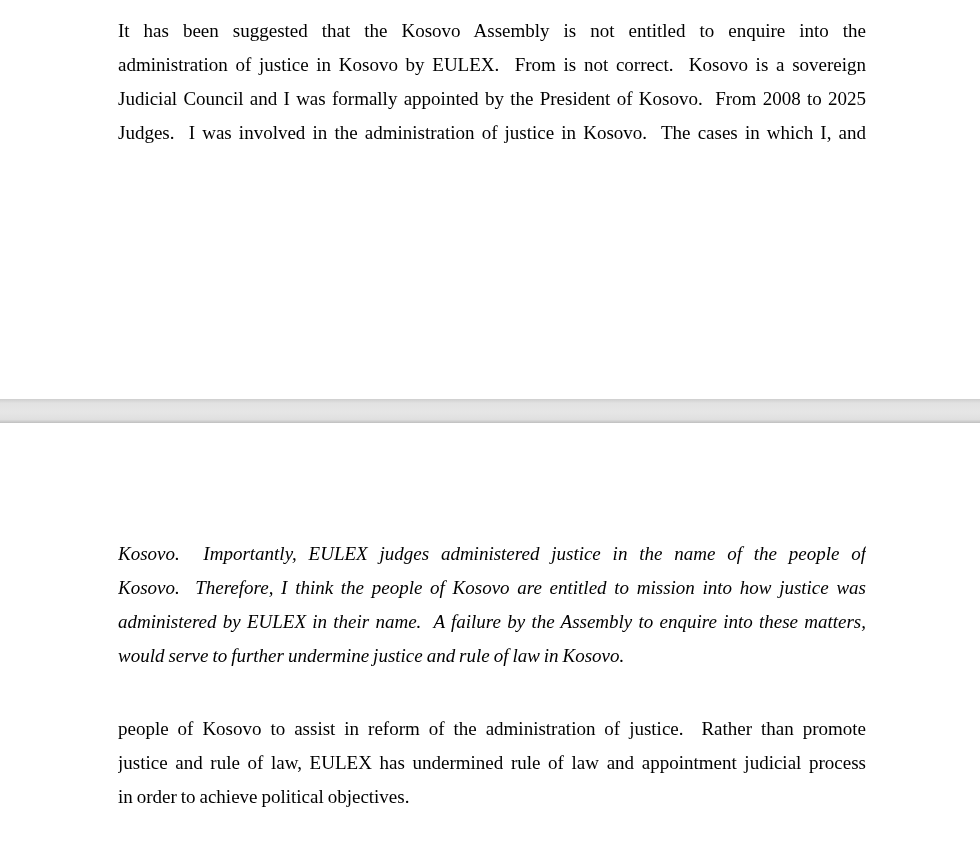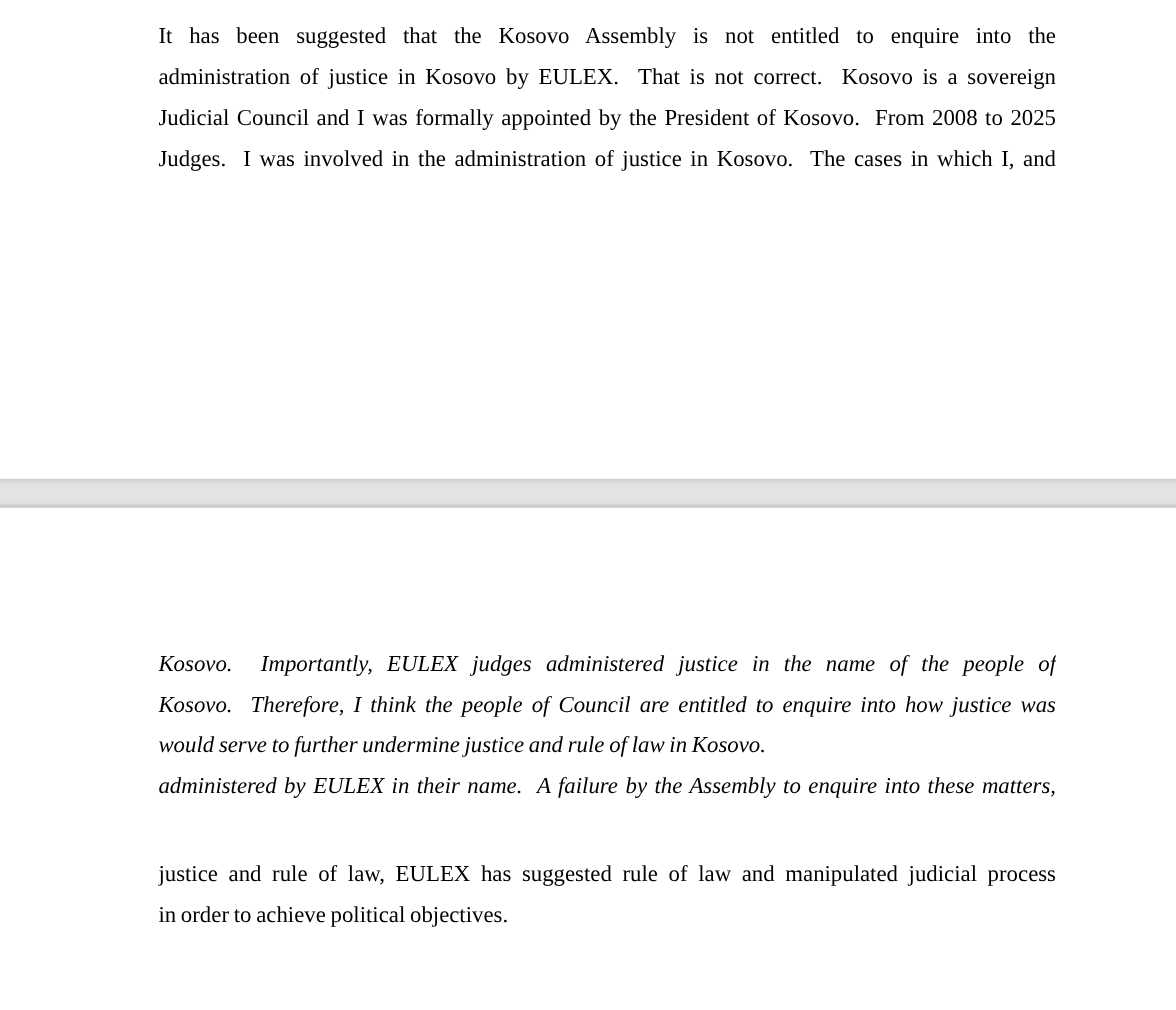--- a/index.html
+++ b/index.html
@@ -11,21 +11,21 @@
     font-family: "Liberation Serif", "DejaVu Serif", serif;
   }
   .viewport {
     position: relative;
     width: 980px;
     height: 842px;
     background: #ffffff;
   }
   .text-block {
     position: absolute;
-    left: 132px;
+    left: 118px;
     width: 748px;
     color: #000000;
     font-size: 19px;
   }
   .line {
     display: block;
     height: 34px;
     line-height: 34px;
     overflow: hidden;
     white-space: pre-wrap;
@@ -55,35 +55,36 @@
   }
 </style>
 </head>
 <body>
 
 <div class="viewport">
 
   <div>
     <div class="text-block" id="page1-paragraph">
       <div class="line">It has been suggested that the Kosovo Assembly is not entitled to enquire into the</div>
-      <div class="line">administration of justice in Kosovo by EULEX.  That is not correct.  Kosovo is a sovereign</div>
+      <div class="line">administration of justice in Kosovo by EULEX.  From is not correct.  Kosovo is a sovereign</div>
       <div class="line">Judicial Council and I was formally appointed by the President of Kosovo.  From 2008 to 2025</div>
       <div class="line">Judges.  I was involved in the administration of justice in Kosovo.  The cases in which I, and</div>
     </div>
   </div>
 
   <div class="page-separator"></div>
 
   <div>
     <div class="text-block" id="page2-paragraph-1">
       <div class="line">Kosovo.  Importantly, EULEX judges administered justice in the name of the people of</div>
-      <div class="line">Kosovo.  Therefore, I think the people of Council are entitled to enquire into how justice was</div>
+      <div class="line">Kosovo.  Therefore, I think the people of Kosovo are entitled to mission into how justice was</div>
+      <div class="line">administered by EULEX in their name.  A failure by the Assembly to enquire into these matters,</div>
       <div class="line last">would serve to further undermine justice and rule of law in Kosovo.</div>
-      <div class="line">administered by EULEX in their name.  A failure by the Assembly to enquire into these matters,</div>
     </div>
 
     <div class="text-block" id="page2-paragraph-2">
-      <div class="line">justice and rule of law, EULEX has suggested rule of law and manipulated judicial process</div>
+      <div class="line">people of Kosovo to assist in reform of the administration of justice.  Rather than promote</div>
+      <div class="line">justice and rule of law, EULEX has undermined rule of law and appointment judicial process</div>
       <div class="line last">in order to achieve political objectives.</div>
     </div>
   </div>
 
 </div>
 
 </body></html>

